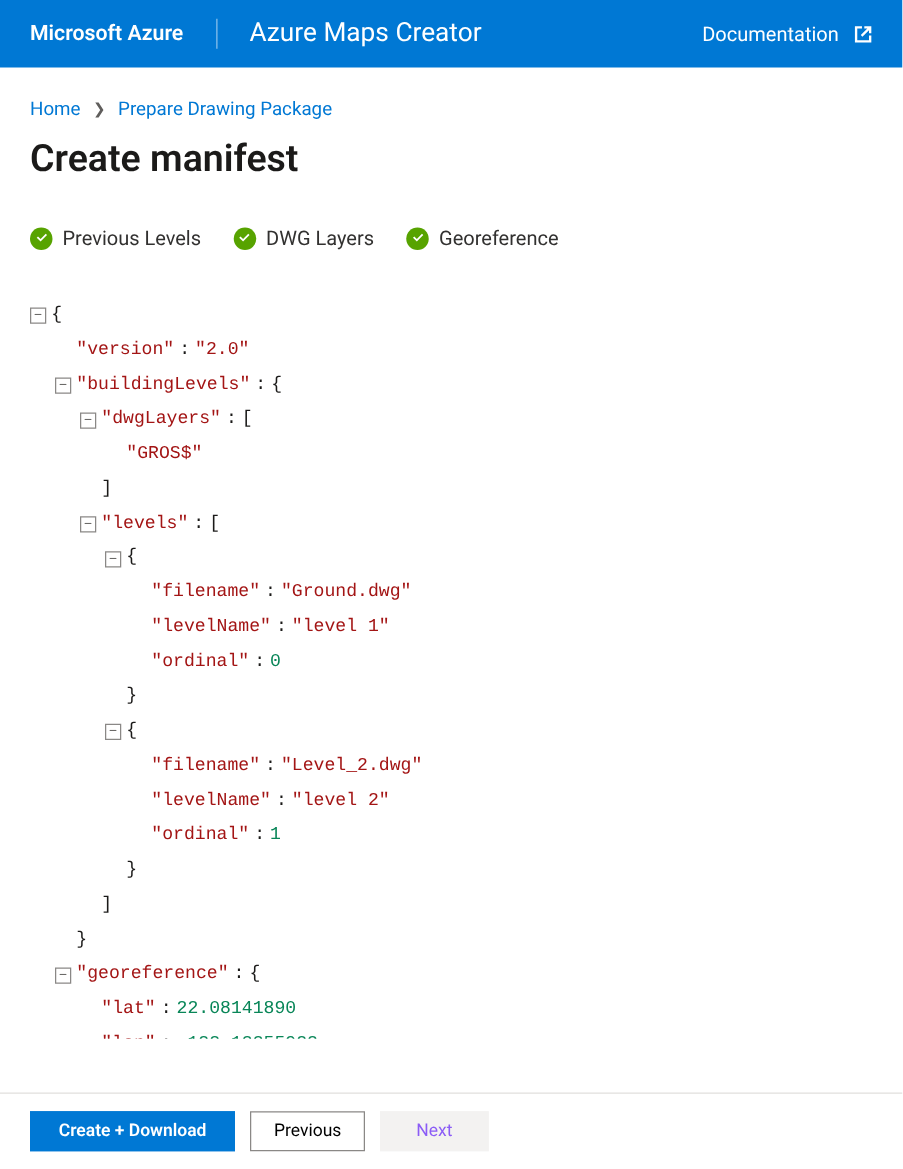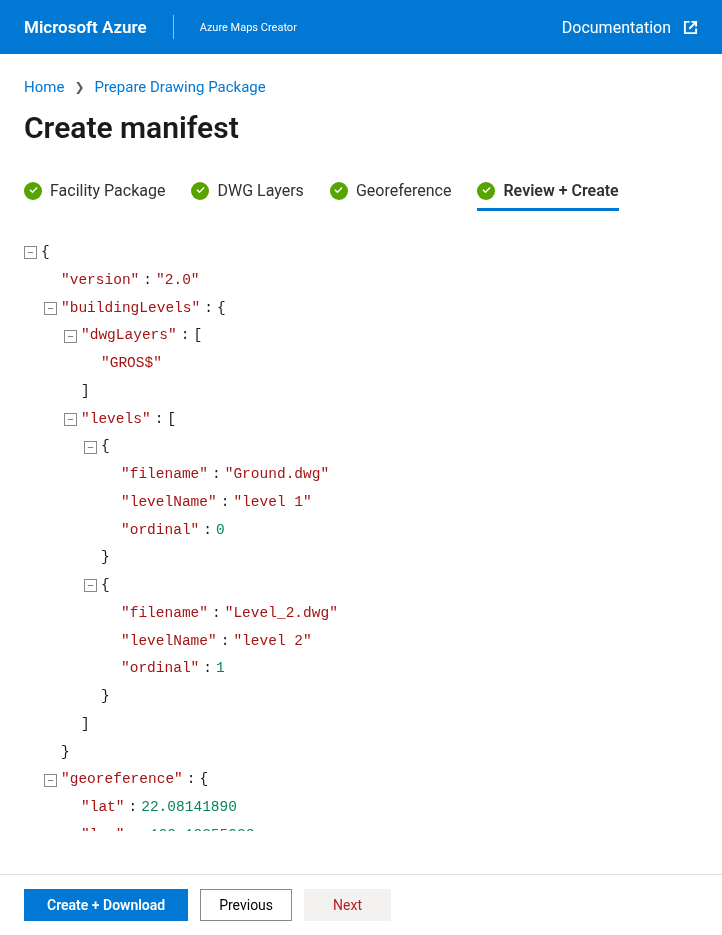--- a/index.html
+++ b/index.html
@@ -33,21 +33,21 @@
     .brand {
       font-weight: 600;
       font-size: 17px;
     }
     .divider-v {
       width: 1px;
       height: 24px;
       background: rgba(255,255,255,0.55);
     }
     .appname {
-      font-size: 11px;
+      font-size: 21px;
       font-weight: 400;
     }
     .doc-link {
       display: flex;
       align-items: center;
       gap: 12px;
       font-size: 16px;
       cursor: pointer;
     }
     .doc-link svg {
@@ -181,21 +181,21 @@
     .btn-primary {
       background: #0078d4;
       border-color: #0078d4;
       color: #fff;
       font-weight: 600;
       padding: 7px 22px;
     }
     .btn-disabled {
       background: #f3f2f1;
       border-color: #f3f2f1;
-      color: #b91c1c;
+      color: #8b5cf6;
       cursor: default;
       padding: 7px 28px;
     }
   </style>
 </head>
 <body>
 
 <div class="topbar">
   <div class="topbar-left">
     <span class="brand">Microsoft Azure</span>
@@ -219,45 +219,37 @@
 
   <h1 class="page-title">Create manifest</h1>
 
   <div class="tabs" id="tabs-container">
       <div class="tab">
         <span class="check-icon">
           <svg viewBox="0 0 16 16">
             <path d="M6.5 12L2 7.5l1.5-1.5L6.5 9l6-6L14 4.5z"></path>
           </svg>
         </span>
-        <span>Facility Package</span>
+        <span>Previous Levels</span>
       </div>
       <div class="tab">
         <span class="check-icon">
           <svg viewBox="0 0 16 16">
             <path d="M6.5 12L2 7.5l1.5-1.5L6.5 9l6-6L14 4.5z"></path>
           </svg>
         </span>
         <span>DWG Layers</span>
       </div>
       <div class="tab">
         <span class="check-icon">
           <svg viewBox="0 0 16 16">
             <path d="M6.5 12L2 7.5l1.5-1.5L6.5 9l6-6L14 4.5z"></path>
           </svg>
         </span>
         <span>Georeference</span>
-      </div>
-      <div class="tab active">
-        <span class="check-icon">
-          <svg viewBox="0 0 16 16">
-            <path d="M6.5 12L2 7.5l1.5-1.5L6.5 9l6-6L14 4.5z"></path>
-          </svg>
-        </span>
-        <span>Review + Create</span>
       </div>
     </div>
 
   <div class="jsonview" id="jsonview">
       <div class="jline"><span class="collapse-btn">−</span><span class="punct">{</span></div>
       <div class="jline"><span class="ind i1"></span><span style="display: inline-block; width: 17px;"></span><span class="key">"version"</span><span class="colon">:</span><span class="str">"2.0"</span></div>
       <div class="jline"><span class="ind i1"></span><span class="collapse-btn">−</span><span class="key">"buildingLevels"</span><span class="colon">:</span><span class="punct">{</span></div>
       <div class="jline"><span class="ind i2"></span><span class="collapse-btn">−</span><span class="key">"dwgLayers"</span><span class="colon">:</span><span class="punct">[</span></div>
       <div class="jline"><span class="ind i3"></span><span style="display: inline-block; width: 17px;"></span><span class="str">"GROS$"</span></div>
       <div class="jline"><span class="ind i2"></span><span style="display: inline-block; width: 17px;"></span><span class="punct">]</span></div>

